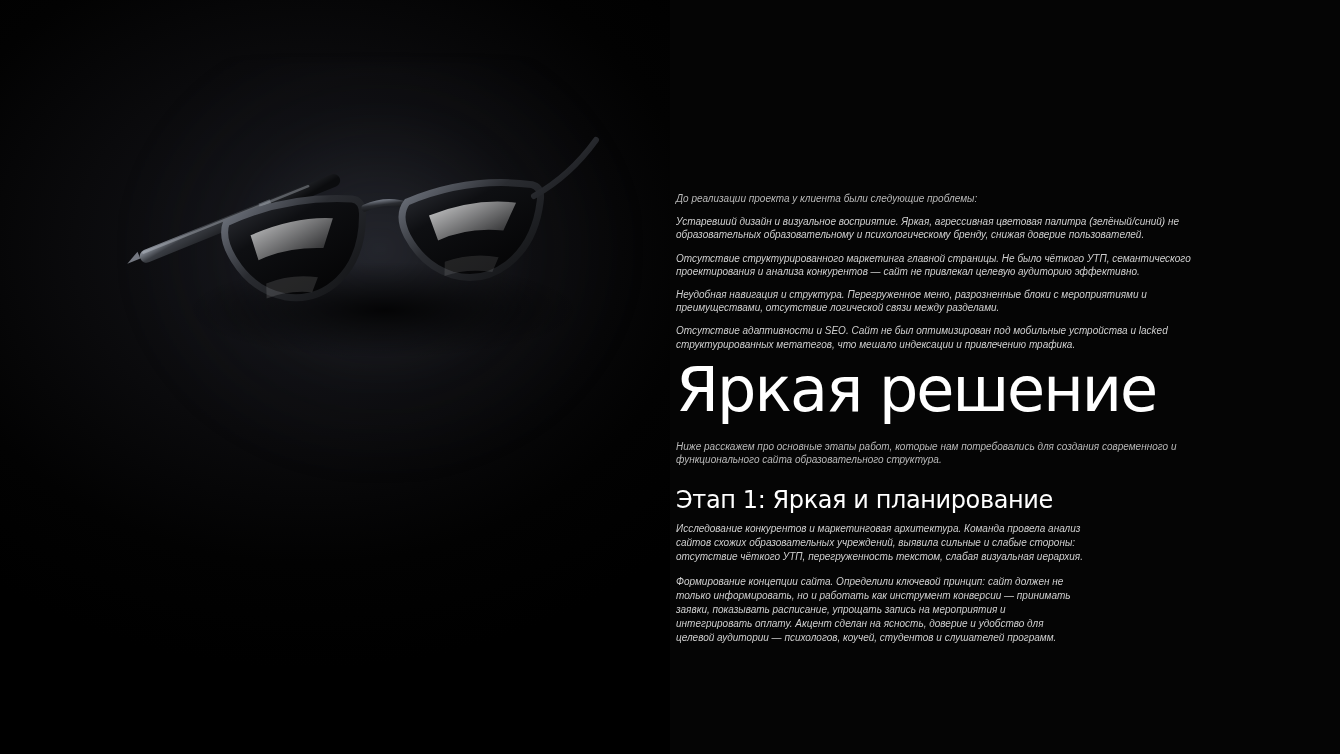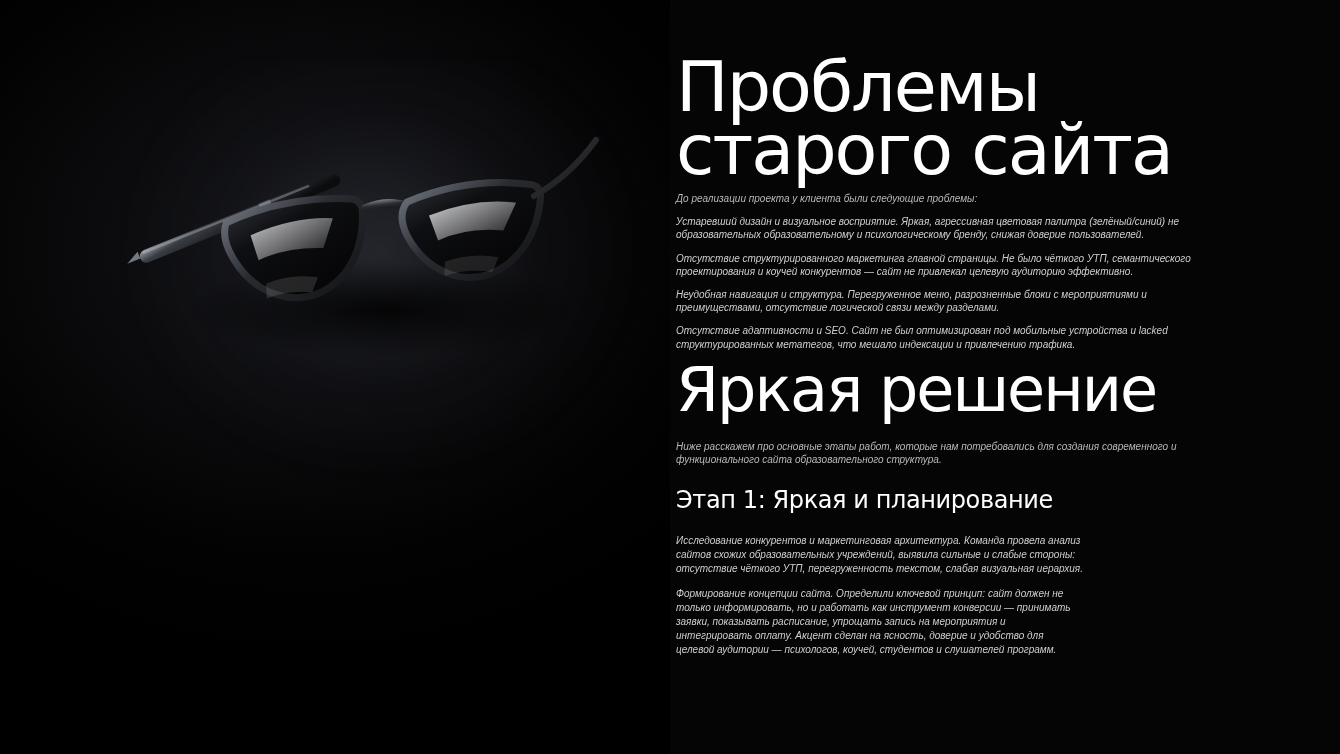--- a/index.html
+++ b/index.html
@@ -126,21 +126,20 @@
   }
   #stage-body {
     position: absolute;
     left: 0;
     top: 522px;
     width: 408px;
   }
   #stage-body .para {
     line-height: 1.38;
     margin-bottom: 12px;
-    margin-top: 12px;
   }
 </style>
 </head>
 <body>
 
 <div class="page">
 
   <div class="visual">
     <div class="glow"></div>
     <svg class="glasses-svg" viewBox="0 0 520 300">
@@ -192,26 +191,25 @@
         <path d="M320 128 q48 -12 88 -2 l-16 26 q-36 -8 -66 2 Z" fill="url(#hiGrad)" opacity="0.8"></path>
         <path d="M330 176 q28 -6 54 2 l-8 14 q-24 -7 -48 -2 Z" fill="#ffffff" opacity="0.1"></path>
       </g>
 
       <path d="M424 116 q36 -20 62 -56" stroke="url(#frameGrad)" stroke-width="6" fill="none" stroke-linecap="round"></path>
     </svg>
   </div>
 
   <div class="content">
 
-    <h1 class="title" id="problems-title">Проблемы старого сайта</h1>
 
     <div id="problems-body">
       <p class="para dim">До реализации проекта у клиента были следующие проблемы:</p>
       <p class="para">Устаревший дизайн и визуальное восприятие. Яркая, агрессивная цветовая палитра (зелёный/синий) не образовательных образовательному и психологическому бренду, снижая доверие пользователей.</p>
-      <p class="para">Отсутствие структурированного маркетинга главной страницы. Не было чёткого УТП, семантического проектирования и коучей конкурентов — сайт не привлекал целевую аудиторию эффективно.</p>
+      <p class="para">Отсутствие структурированного маркетинга главной страницы. Не было чёткого УТП, семантического проектирования и анализа конкурентов — сайт не привлекал целевую аудиторию эффективно.</p>
       <p class="para">Неудобная навигация и структура. Перегруженное меню, разрозненные блоки с мероприятиями и преимуществами, отсутствие логической связи между разделами.</p>
       <p class="para">Отсутствие адаптивности и SEO. Сайт не был оптимизирован под мобильные устройства и lacked структурированных метатегов, что мешало индексации и привлечению трафика.</p>
     </div>
 
     <h1 class="title" id="solution-title">Яркая решение</h1>
 
     <div id="solution-body">
       <p class="para dim">Ниже расскажем про основные этапы работ, которые нам потребовались для создания современного и функционального сайта образовательного структура.</p>
     </div>
 

